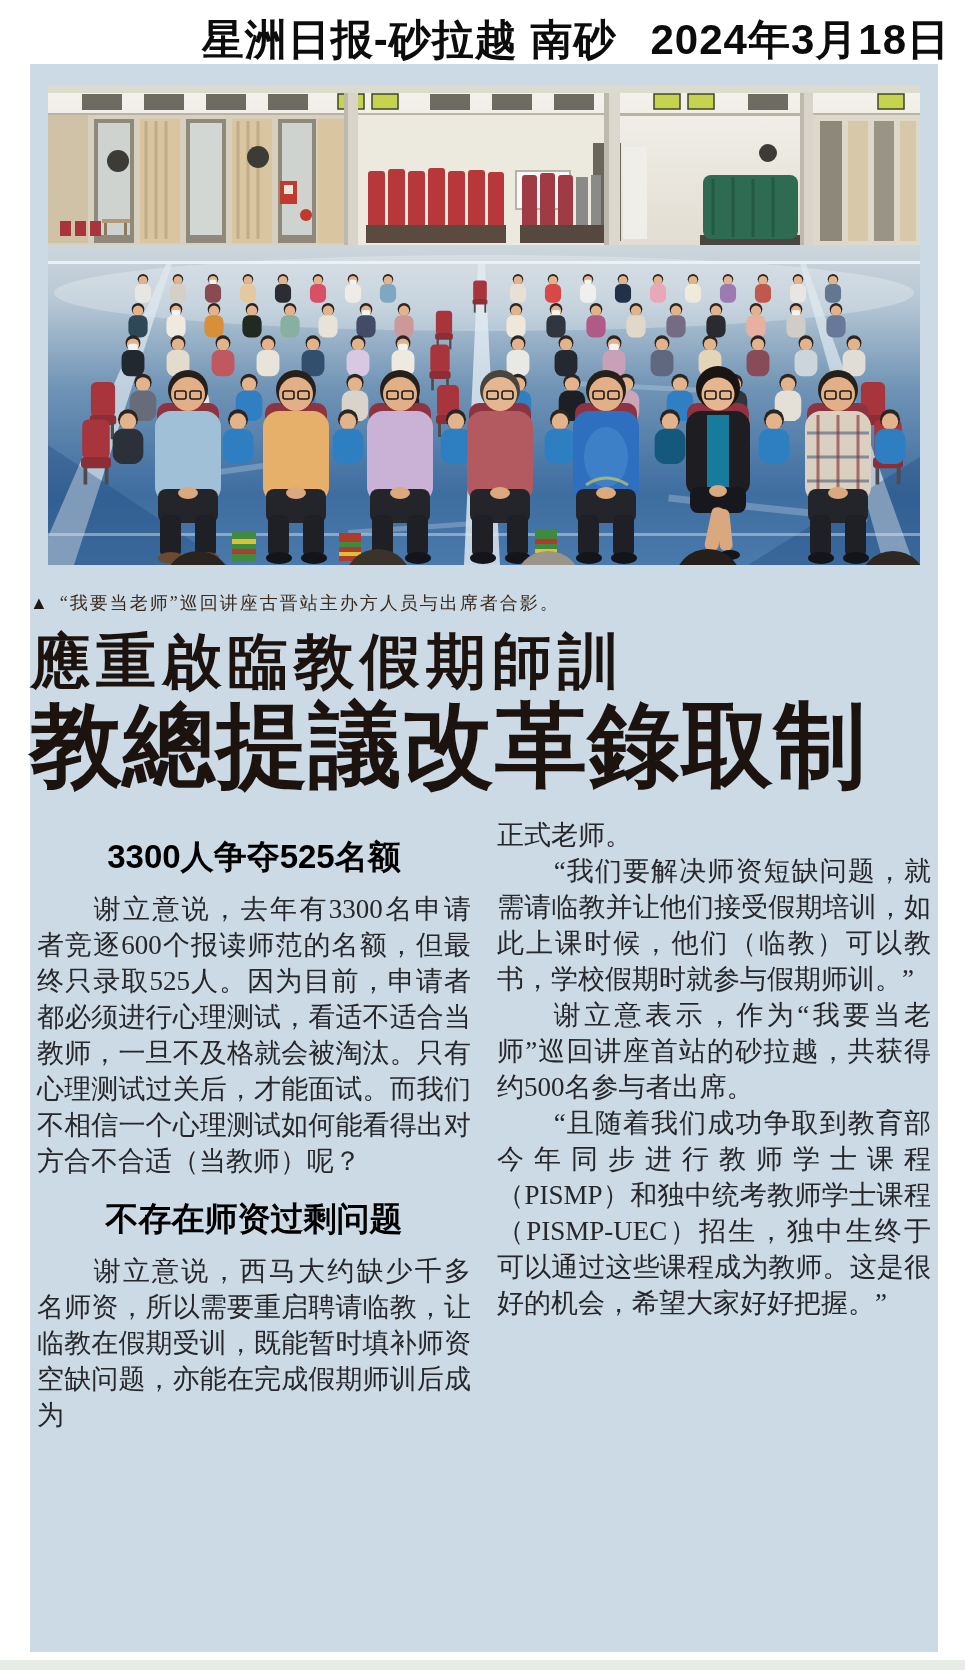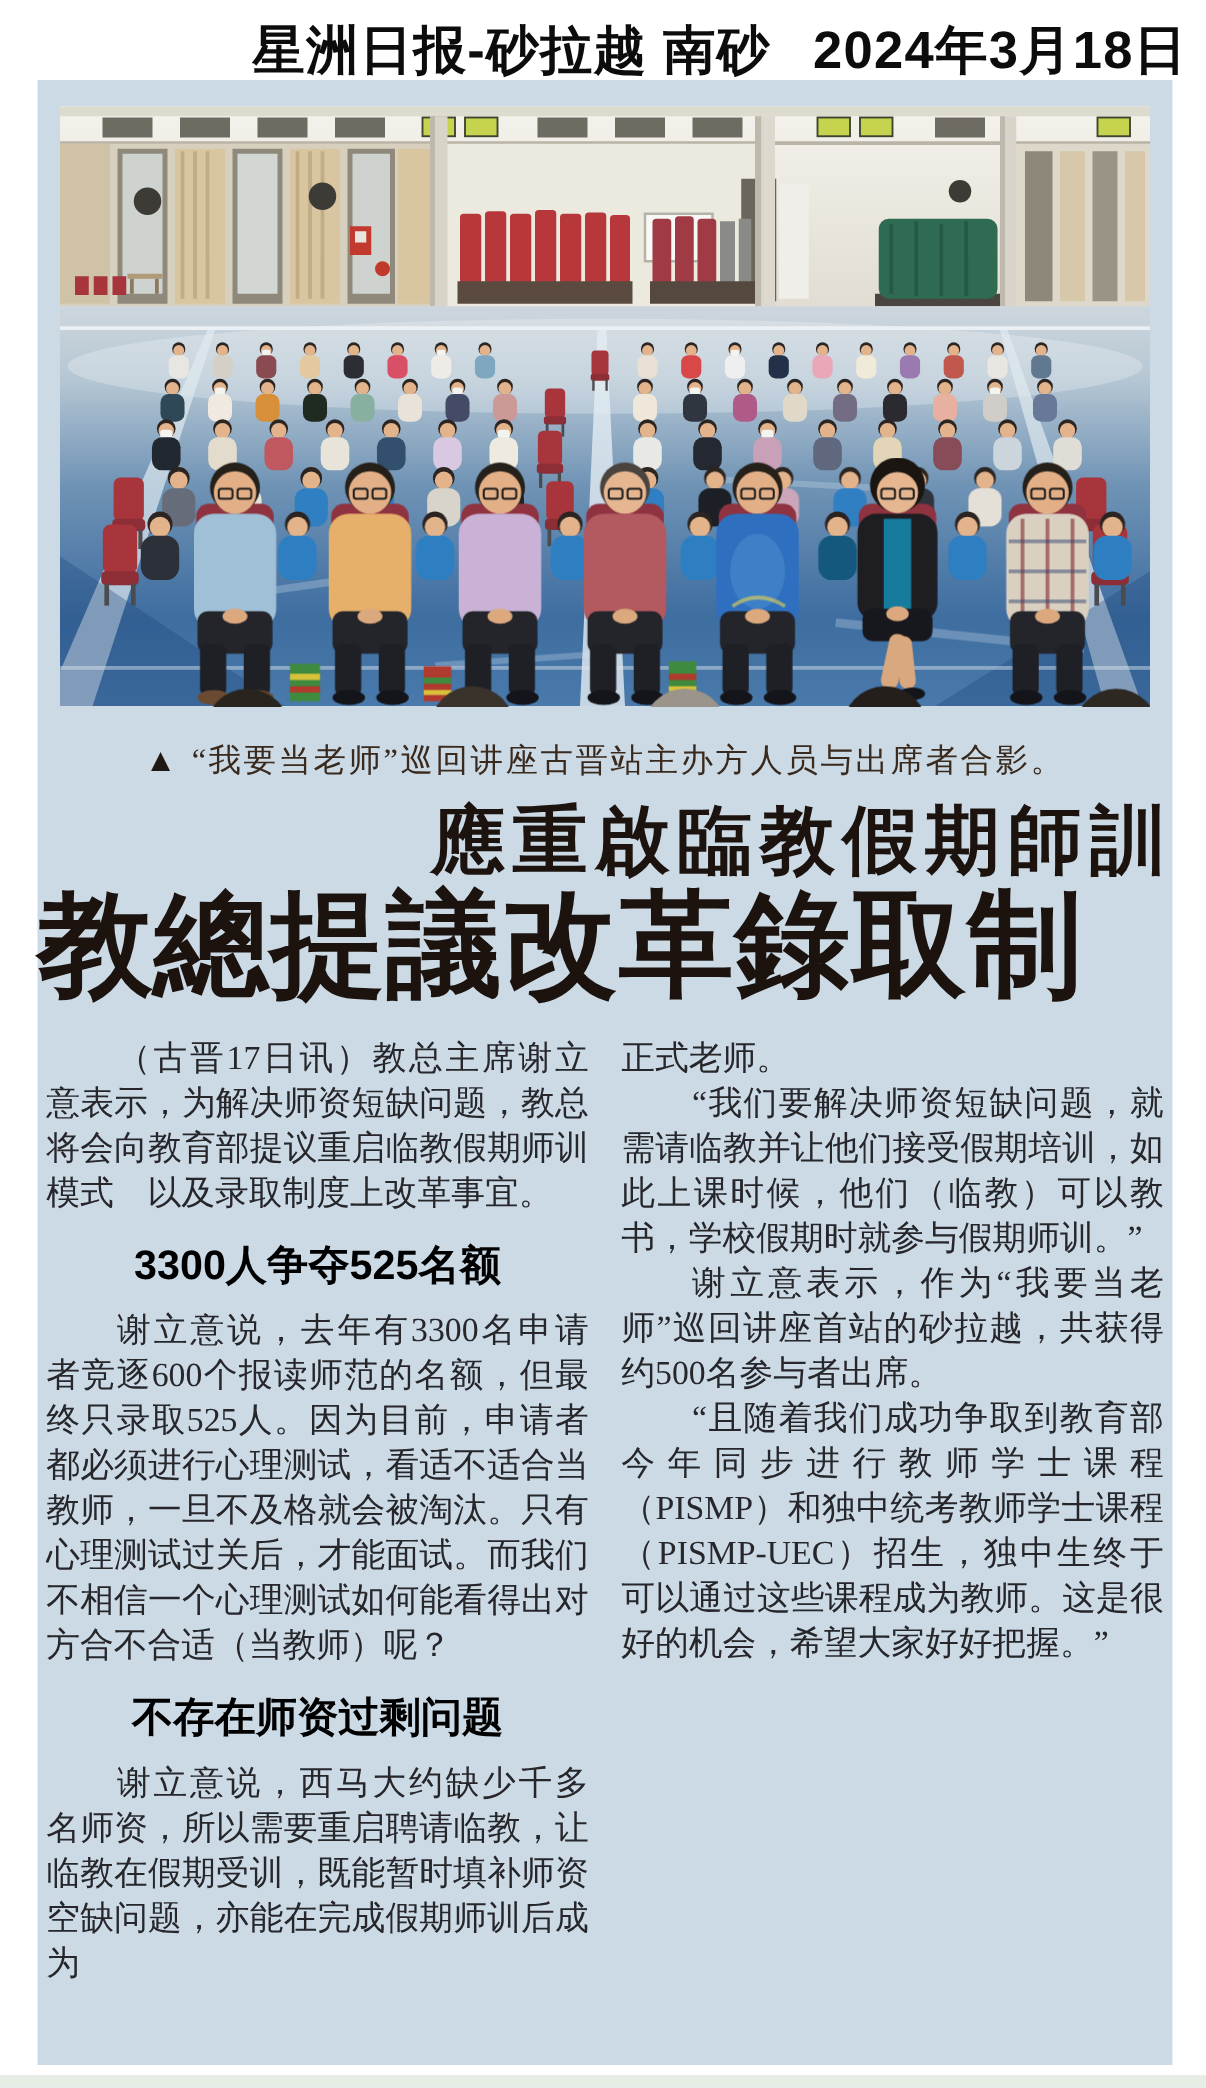--- a/index.html
+++ b/index.html
@@ -13,27 +13,27 @@
     font-size:42px;color:#0c0c0c;letter-spacing:1px;white-space:nowrap;text-align:right;
   }
   .masthead .date{margin-left:34px;}
   .card{
     position:absolute;left:30px;top:64px;width:908px;height:1588px;
     background:#cbdae5;
   }
   .photo-wrap{margin:21px auto 0;width:872px;height:480px;overflow:hidden;background:#dfe4e6;}
   .photo-wrap svg{display:block;}
   .caption{
-    margin-top:26px;text-align:center;font-size:26px;color:#3a2a1d;
+    margin-top:26px;font-size:18px;color:#3a2a1d;
     letter-spacing:2px;
     font-family:Liberation Serif, serif;
   }
   .caption .marker{color:#201812;margin-right:10px;}
   .kicker{
-    margin-top:14px;text-align:right;
+    margin-top:14px;text-align:left;
     font-family:"Liberation Sans", sans-serif;font-weight:900;
     font-size:60px;line-height:1.1;color:#1c130e;letter-spacing:6px;
   }
   .headline{
     text-align:left;font-family:"Liberation Sans", sans-serif;
     font-weight:900;font-size:92px;line-height:1.02;color:#1c130e;
     letter-spacing:1px;margin-top:4px;white-space:nowrap;
   }
   .body-cols{display:flex;gap:26px;padding:24px 7px 0 7px;}
   .col{
@@ -446,21 +446,20 @@
 
   <div class="caption">
     <span class="marker">▲</span><span>“我要当老师”巡回讲座古晋站主办方人员与出席者合影。</span>
   </div>
 
   <div class="kicker">應重啟臨教假期師訓</div>
   <div class="headline">教總提議改革錄取制</div>
 
   <div class="body-cols">
     <div class="col">
-      <p>（古晋17日讯）教总主席谢立意表示，为解决师资短缺问题，教总将会向教育部提议重启临教假期师训模式　以及录取制度上改革事宜。</p>
       <h3>3300人争夺525名额</h3>
       <p>谢立意说，去年有3300名申请者竞逐600个报读师范的名额，但最终只录取525人。因为目前，申请者都必须进行心理测试，看适不适合当教师，一旦不及格就会被淘汰。只有心理测试过关后，才能面试。而我们不相信一个心理测试如何能看得出对方合不合适（当教师）呢？</p>
       <h3>不存在师资过剩问题</h3>
       <p>谢立意说，西马大约缺少千多名师资，所以需要重启聘请临教，让临教在假期受训，既能暂时填补师资空缺问题，亦能在完成假期师训后成为</p>
     </div>
     <div class="col">
       <p class="cont">正式老师。</p>
       <p>“我们要解决师资短缺问题，就需请临教并让他们接受假期培训，如此上课时候，他们（临教）可以教书，学校假期时就参与假期师训。”</p>
       <p>谢立意表示，作为“我要当老师”巡回讲座首站的砂拉越，共获得约500名参与者出席。</p>
       <p>“且随着我们成功争取到教育部今年同步进行教师学士课程（PISMP）和独中统考教师学士课程（PISMP-UEC）招生，独中生终于可以通过这些课程成为教师。这是很好的机会，希望大家好好把握。”</p>

